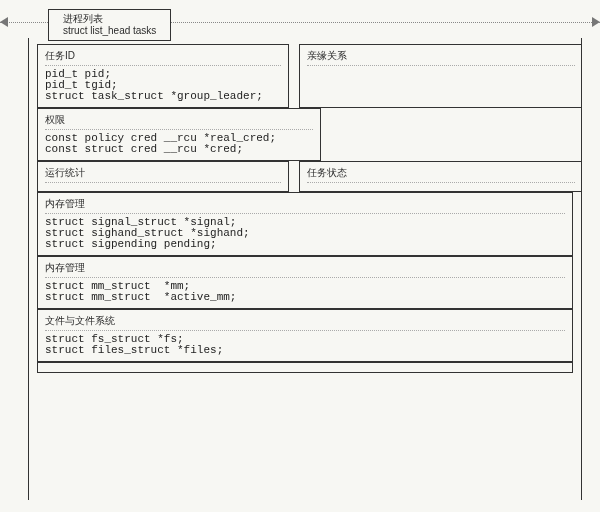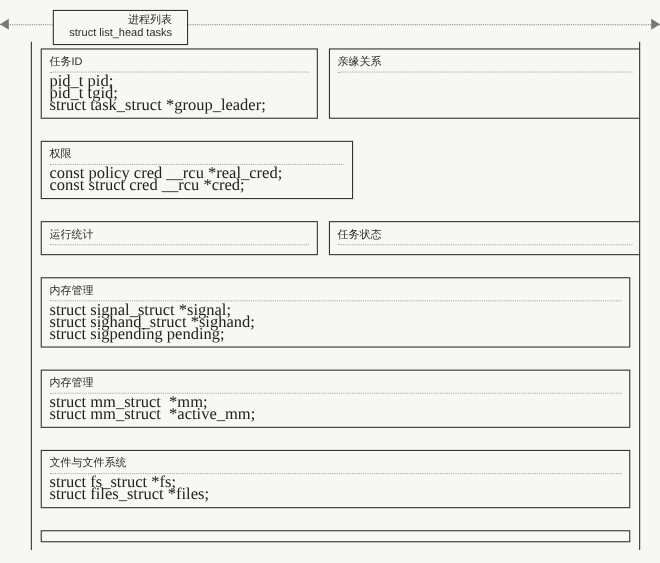--- a/index.html
+++ b/index.html
@@ -1,27 +1,27 @@
 <!DOCTYPE html>
 <html><head>
 <meta charset="utf-8">
 <style>
   html,body{margin:0;padding:0;background:#f7f7f3;font-family:Arial,Helvetica,sans-serif;color:#2b2b2b}
   .page{width:600px;height:512px;position:relative;box-sizing:border-box}
   .arrow-line{position:absolute;top:22px;left:0;right:0;height:0;border-top:1px dotted #888}
   .arrow-left,.arrow-right{position:absolute;top:17px;width:0;height:0;border-top:5px solid transparent;border-bottom:5px solid transparent}
   .arrow-left{left:0;border-right:8px solid #777}
   .arrow-right{right:0;border-left:8px solid #777}
-  .header-box{position:absolute;top:9px;left:48px;background:#f7f7f3;border:1px solid #333;padding:3px 14px;font-size:10px;line-height:12px;text-align:right;z-index:2}
+  .header-box{position:absolute;top:9px;left:48px;background:#f7f7f3;border:1px solid #333;padding:3px 14px;font-size:10px;line-height:12px;text-align:left;z-index:2}
   .header-box .cn{font-weight:normal}
   .body{position:absolute;top:38px;left:28px;right:18px;bottom:12px;border-left:1px solid #333;border-right:1px solid #333;padding:6px 8px 8px 8px;box-sizing:border-box;overflow:hidden}
-  .row{display:flex;gap:10px;margin-bottom:20px}
+  .row{display:flex;gap:10px;margin-bottom:0}
   .box{border:1px solid #333;flex:1;padding:4px 7px 5px 7px;box-sizing:border-box}
   .box-title{font-size:10px;margin:0 0 3px 0;padding-bottom:2px;border-bottom:1px dotted #aaa}
-  .box pre{margin:0;font-family:Liberation Serif, serif;font-size:15px;line-height:11px;white-space:pre;color:#222}
+  .box pre{margin:0;font-family:Liberation Mono, monospace;font-size:11px;line-height:11px;white-space:pre;color:#222}
   .fullrow .box{width:100%}
   .left-col{flex:0 0 47%}
   .right-col{flex:0 0 53%}
 </style>
 </head>
 <body>
 
 <div class="page">
 
   <div class="arrow-line"></div>

